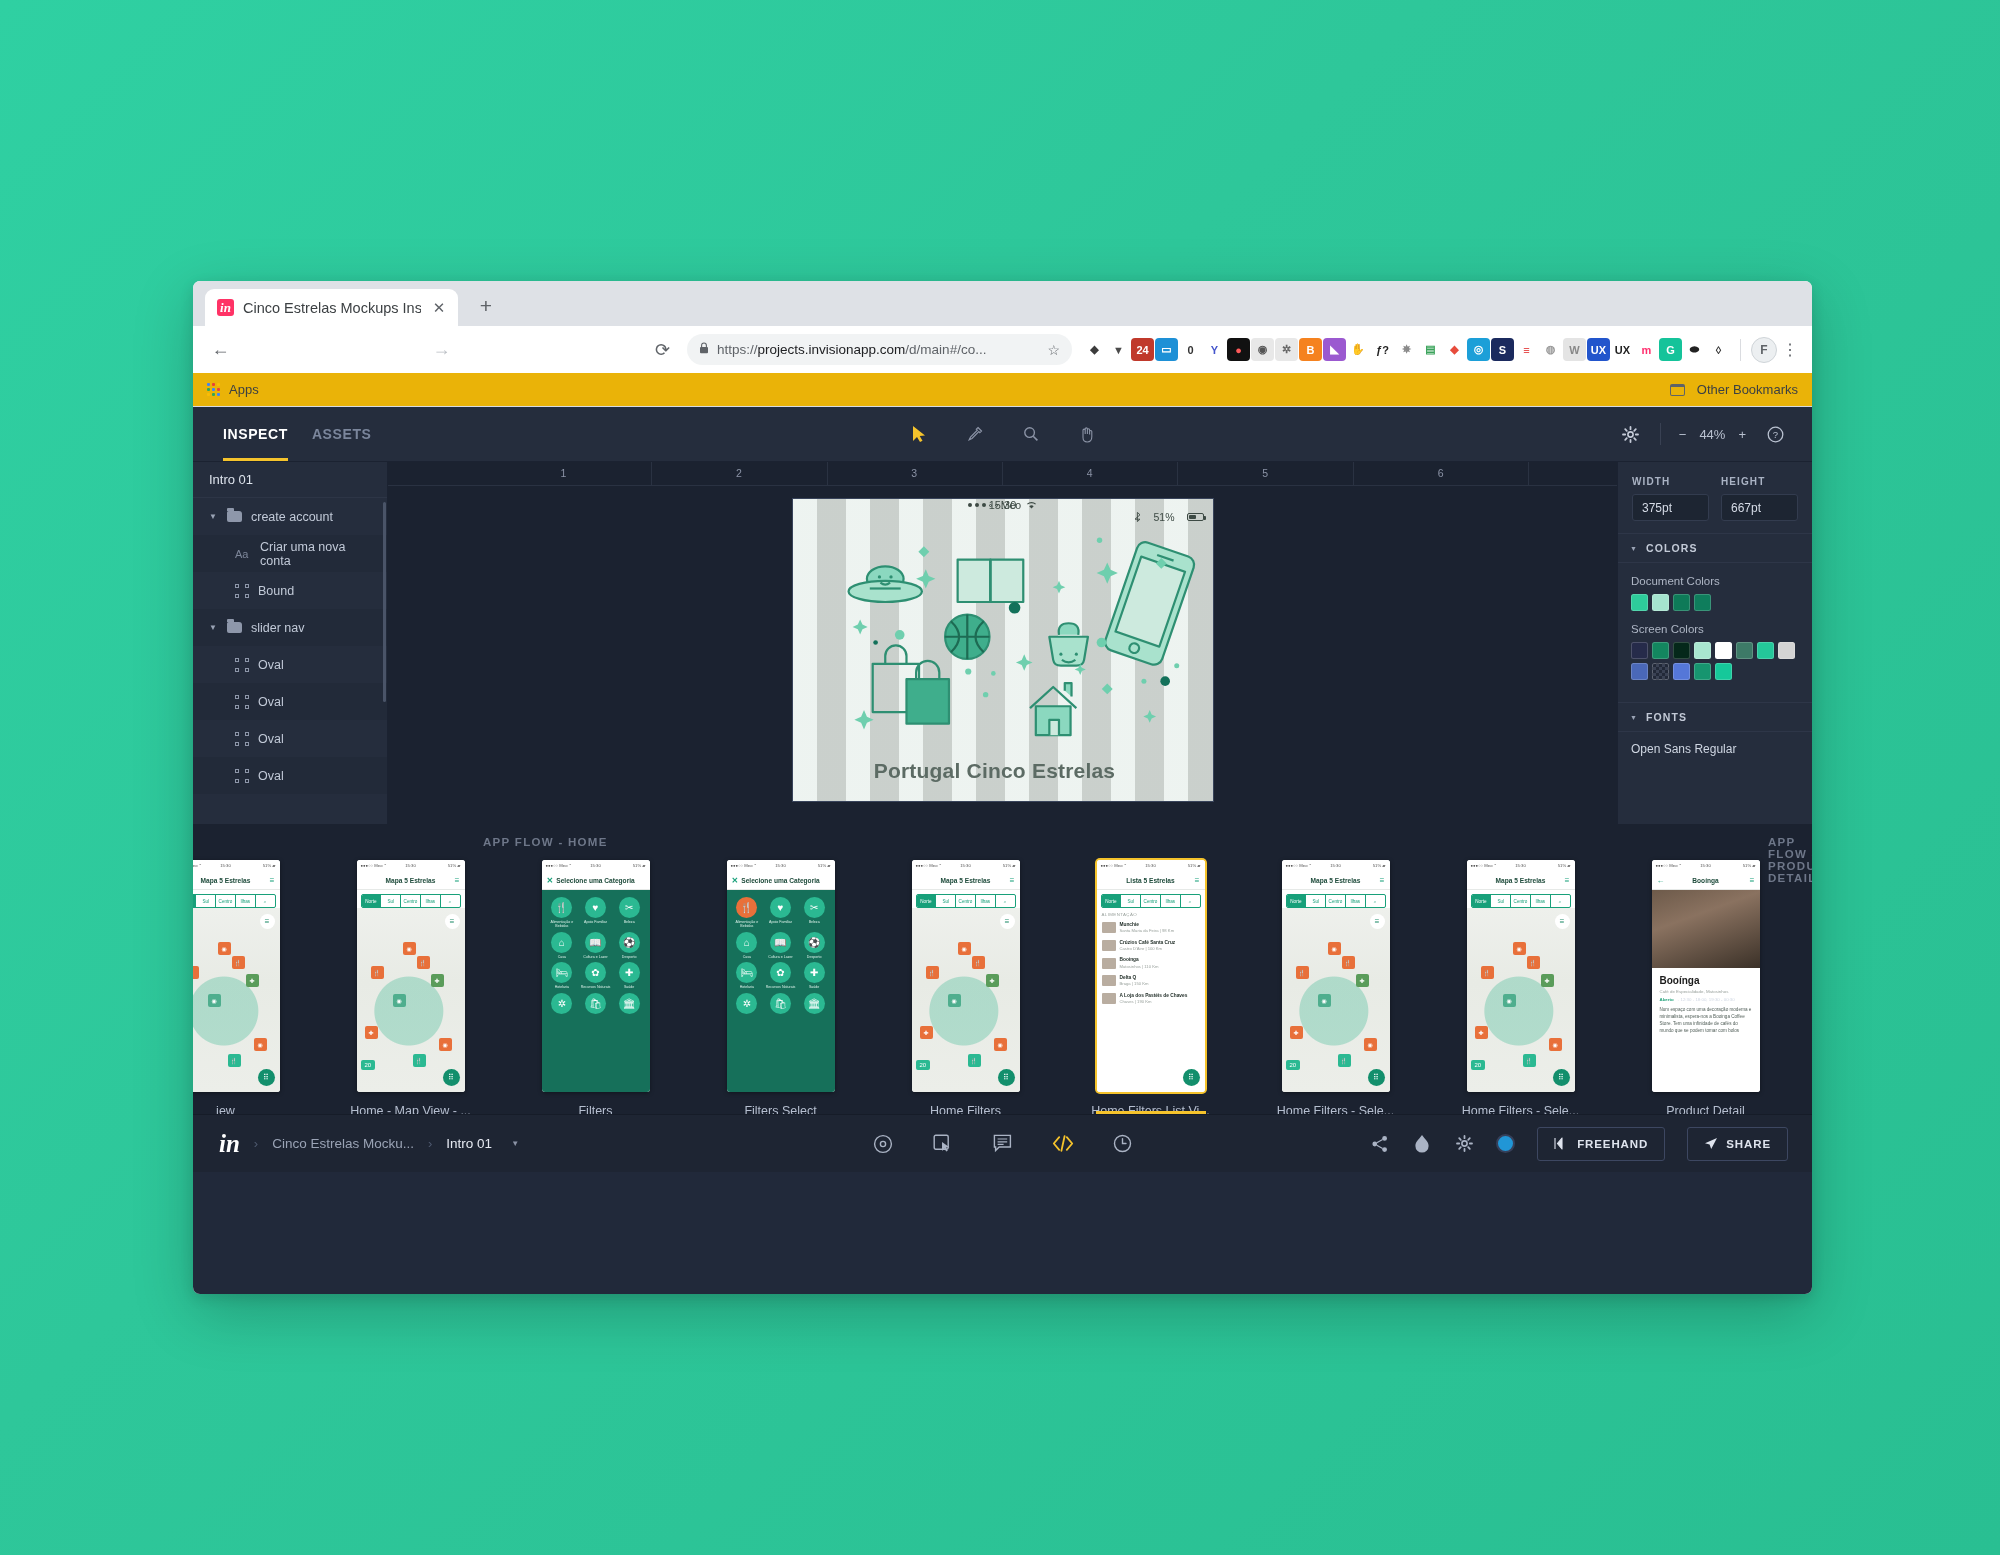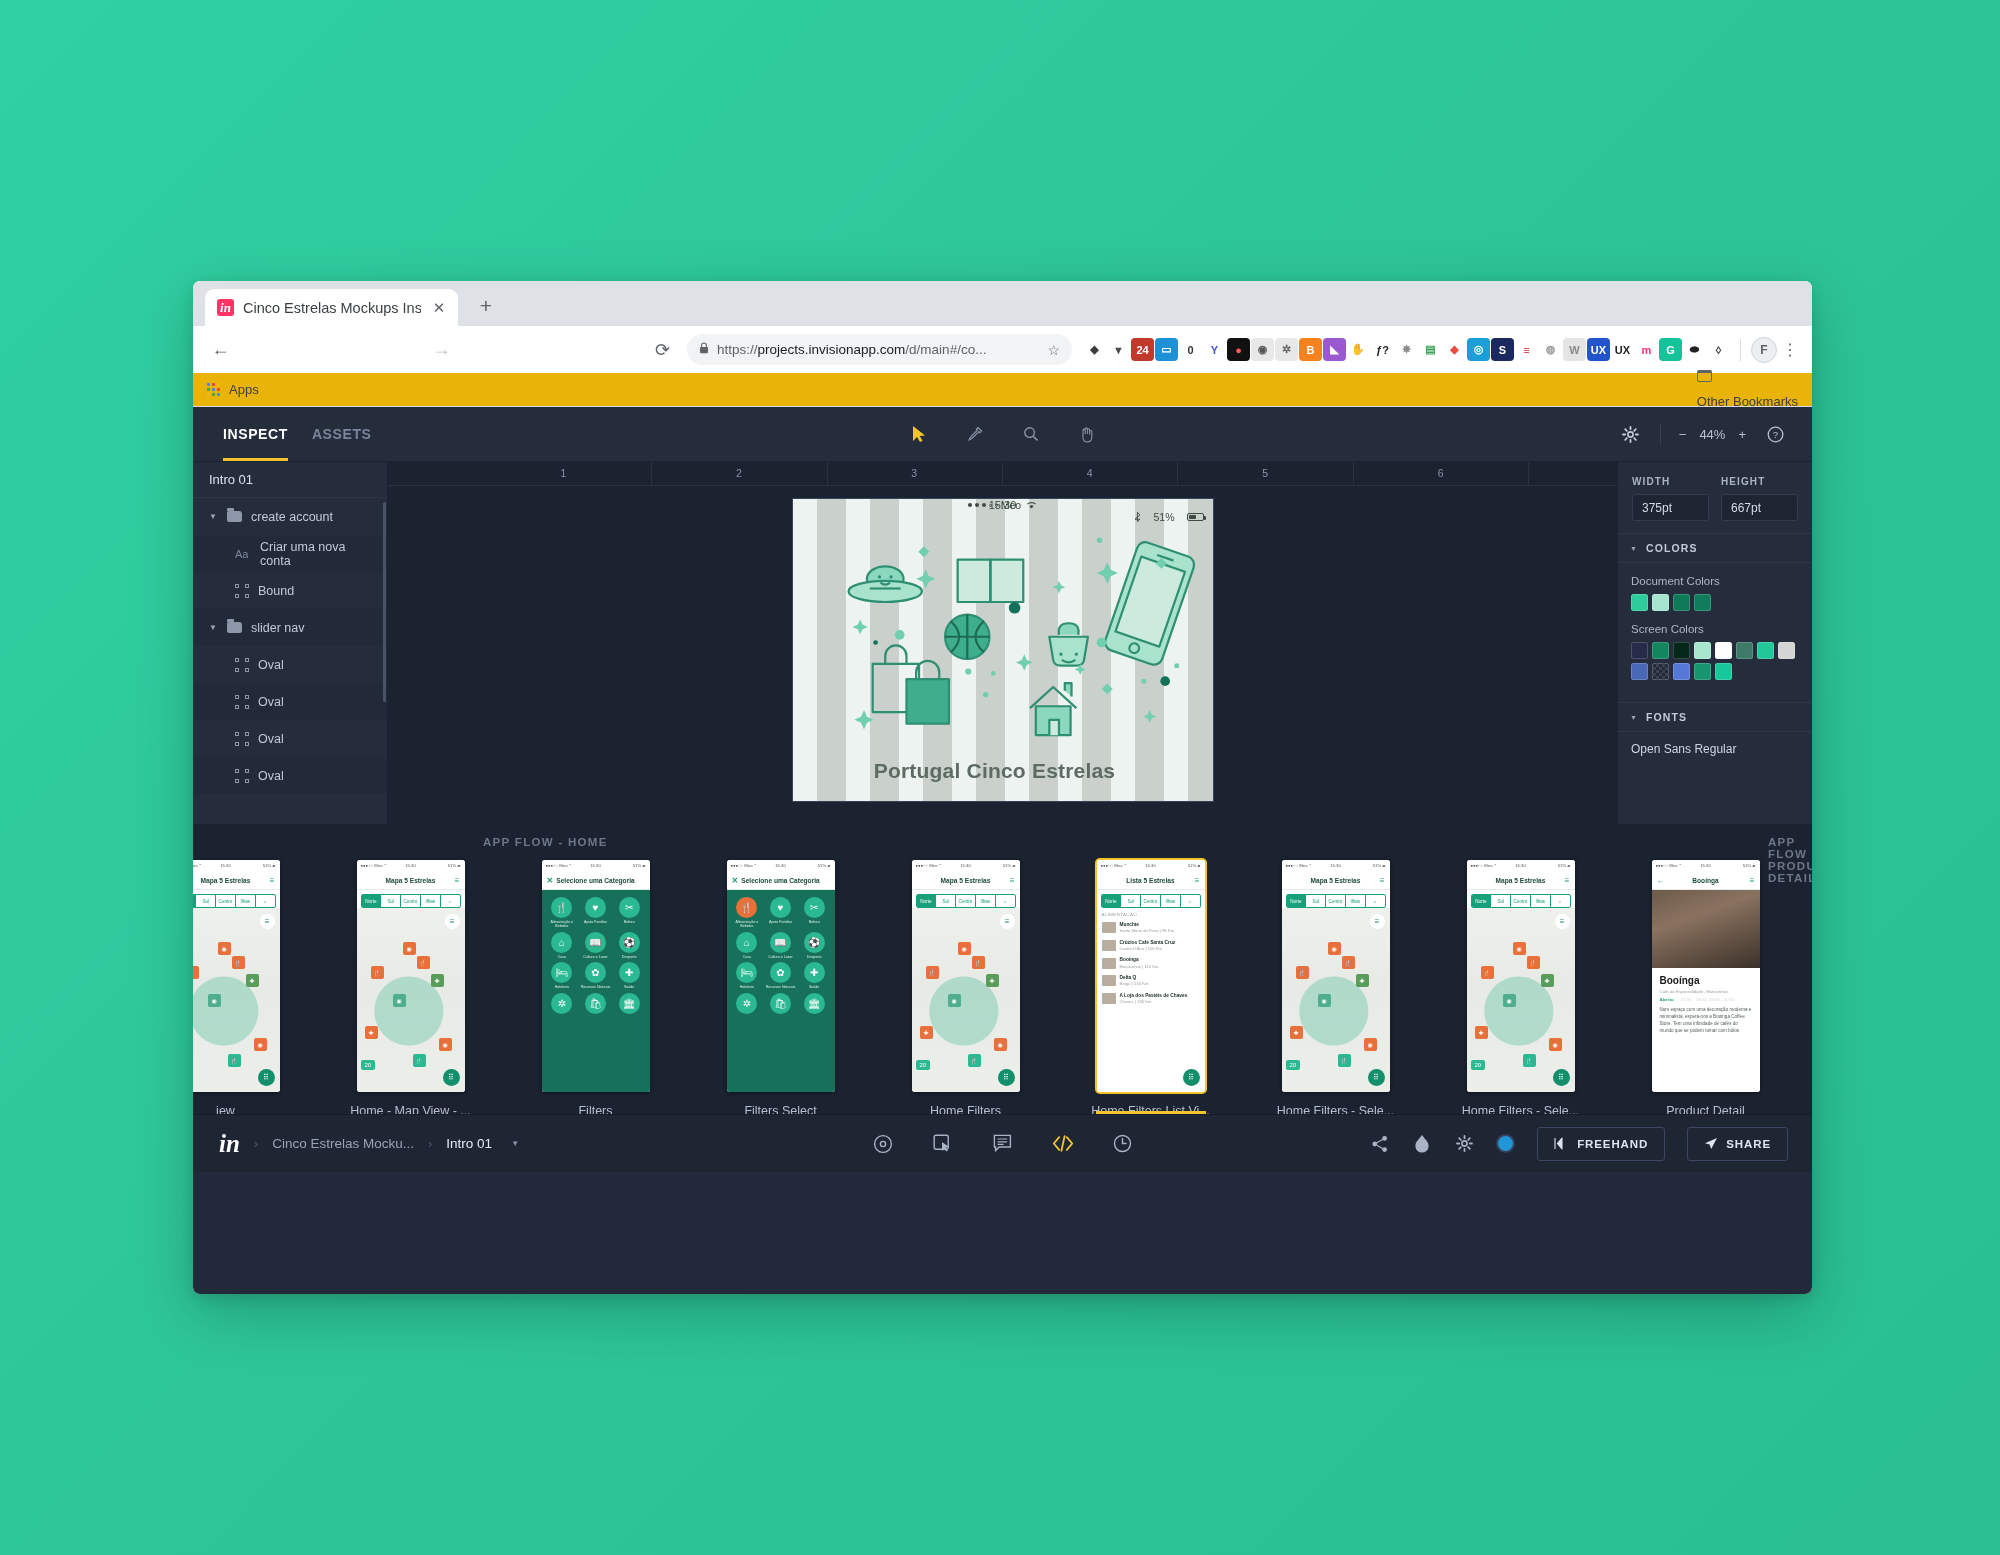--- a/index.html
+++ b/index.html
@@ -107,21 +107,21 @@
   .bookmarks {
     height: 34px; background: #eab308; border-bottom: 1px solid #dadce0;
     display: flex; align-items: center; padding: 0 14px;
     font-size: 13px; color: #3c4043;
   }
   .apps-grid {
     display:grid; grid-template-columns: repeat(3,3px); gap:2px;
     margin-right: 9px;
   }
   .apps-grid i { width:3px; height:3px; display:block; border-radius:1px; }
-  .bm-right { margin-left:auto; display:flex; align-items:flex-start; gap:12px;flex-direction:column; }
+  .bm-right { margin-left:auto; display:flex; align-items:center; gap:12px; }
   .folder-ico {
     width:15px; height:12px; border:1.6px solid #5f6368; border-radius:2px;
     border-top-width:3px;
   }
 
   
   #invision {
     position: relative;
     width: 100%;
     height: 887px;

